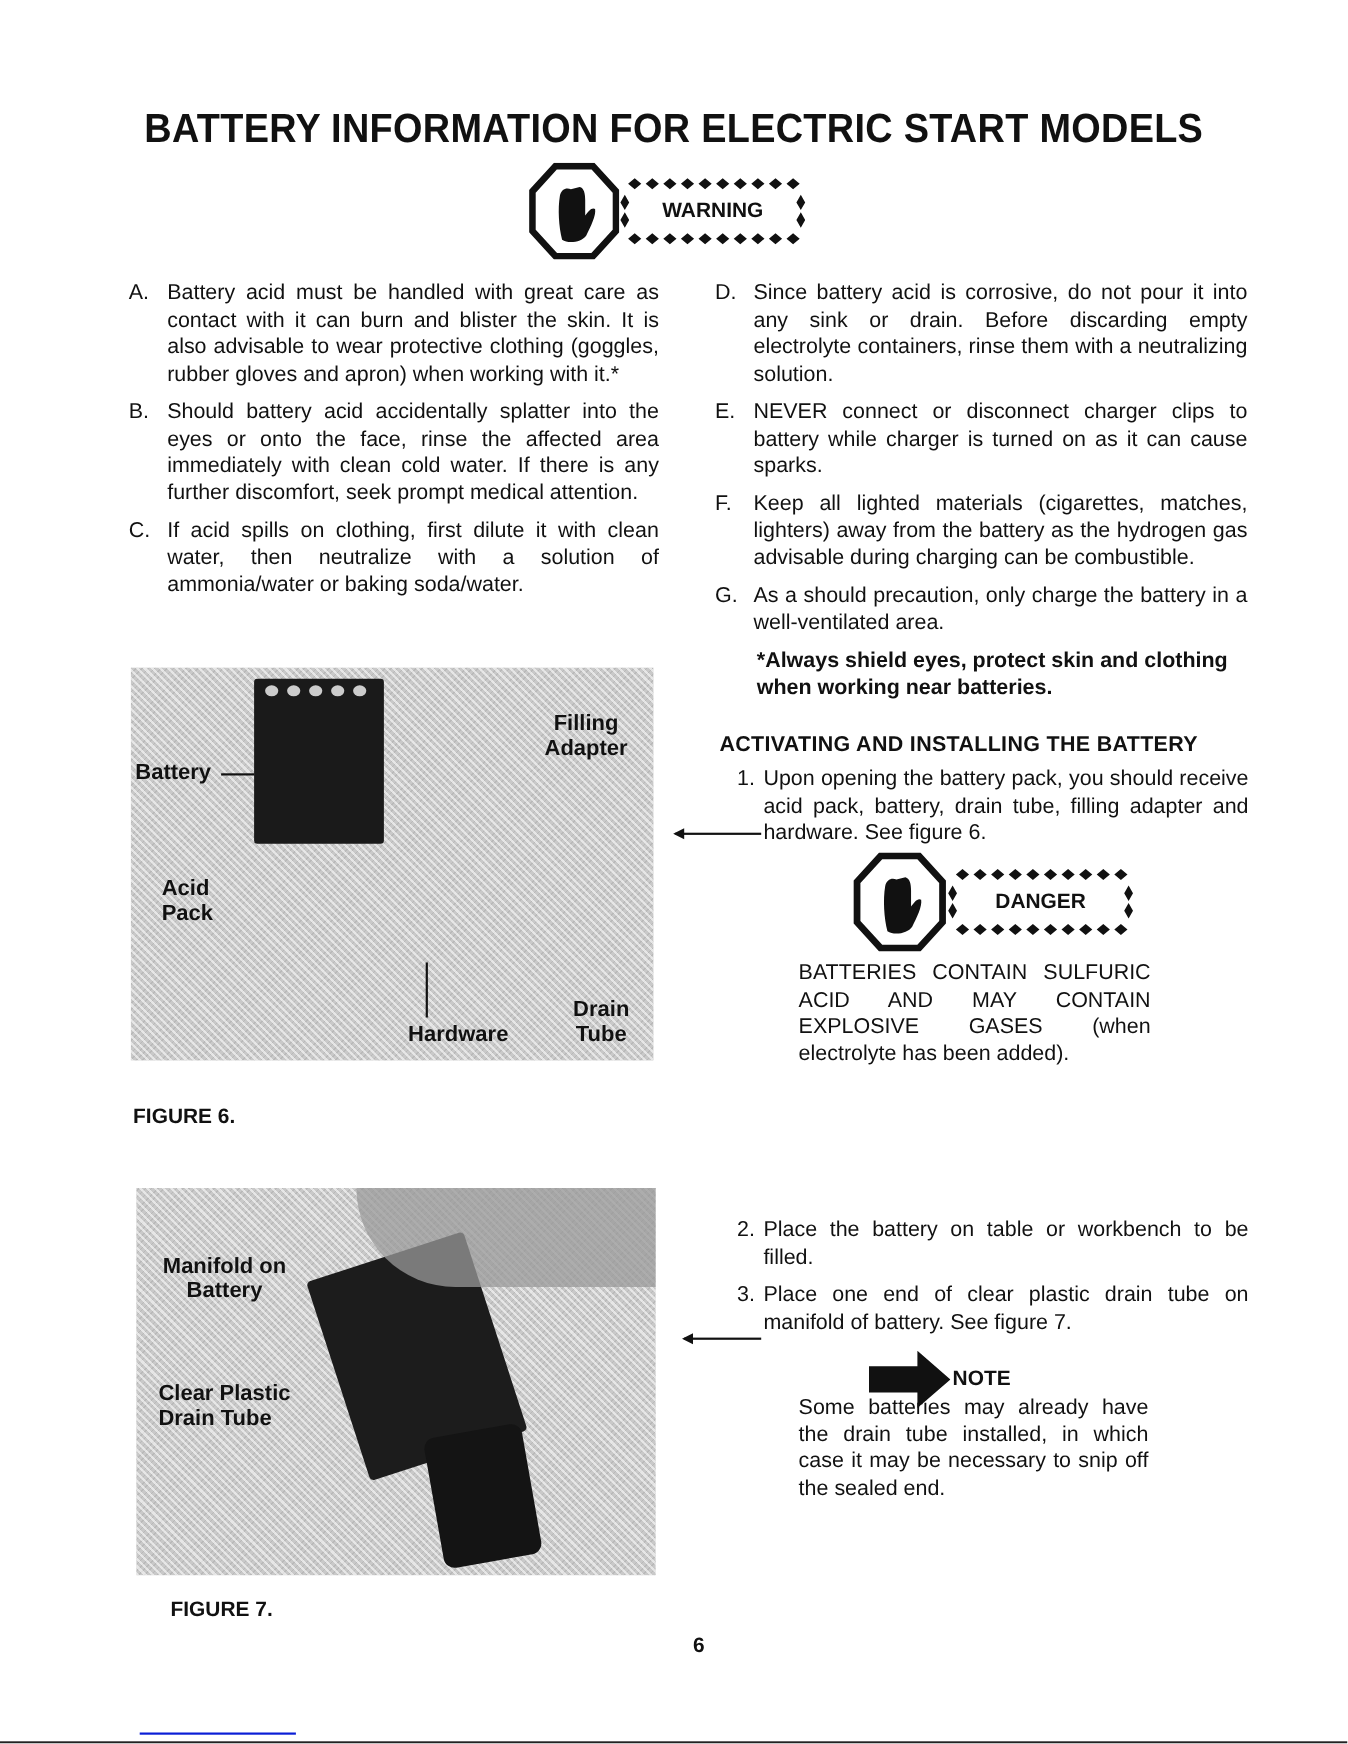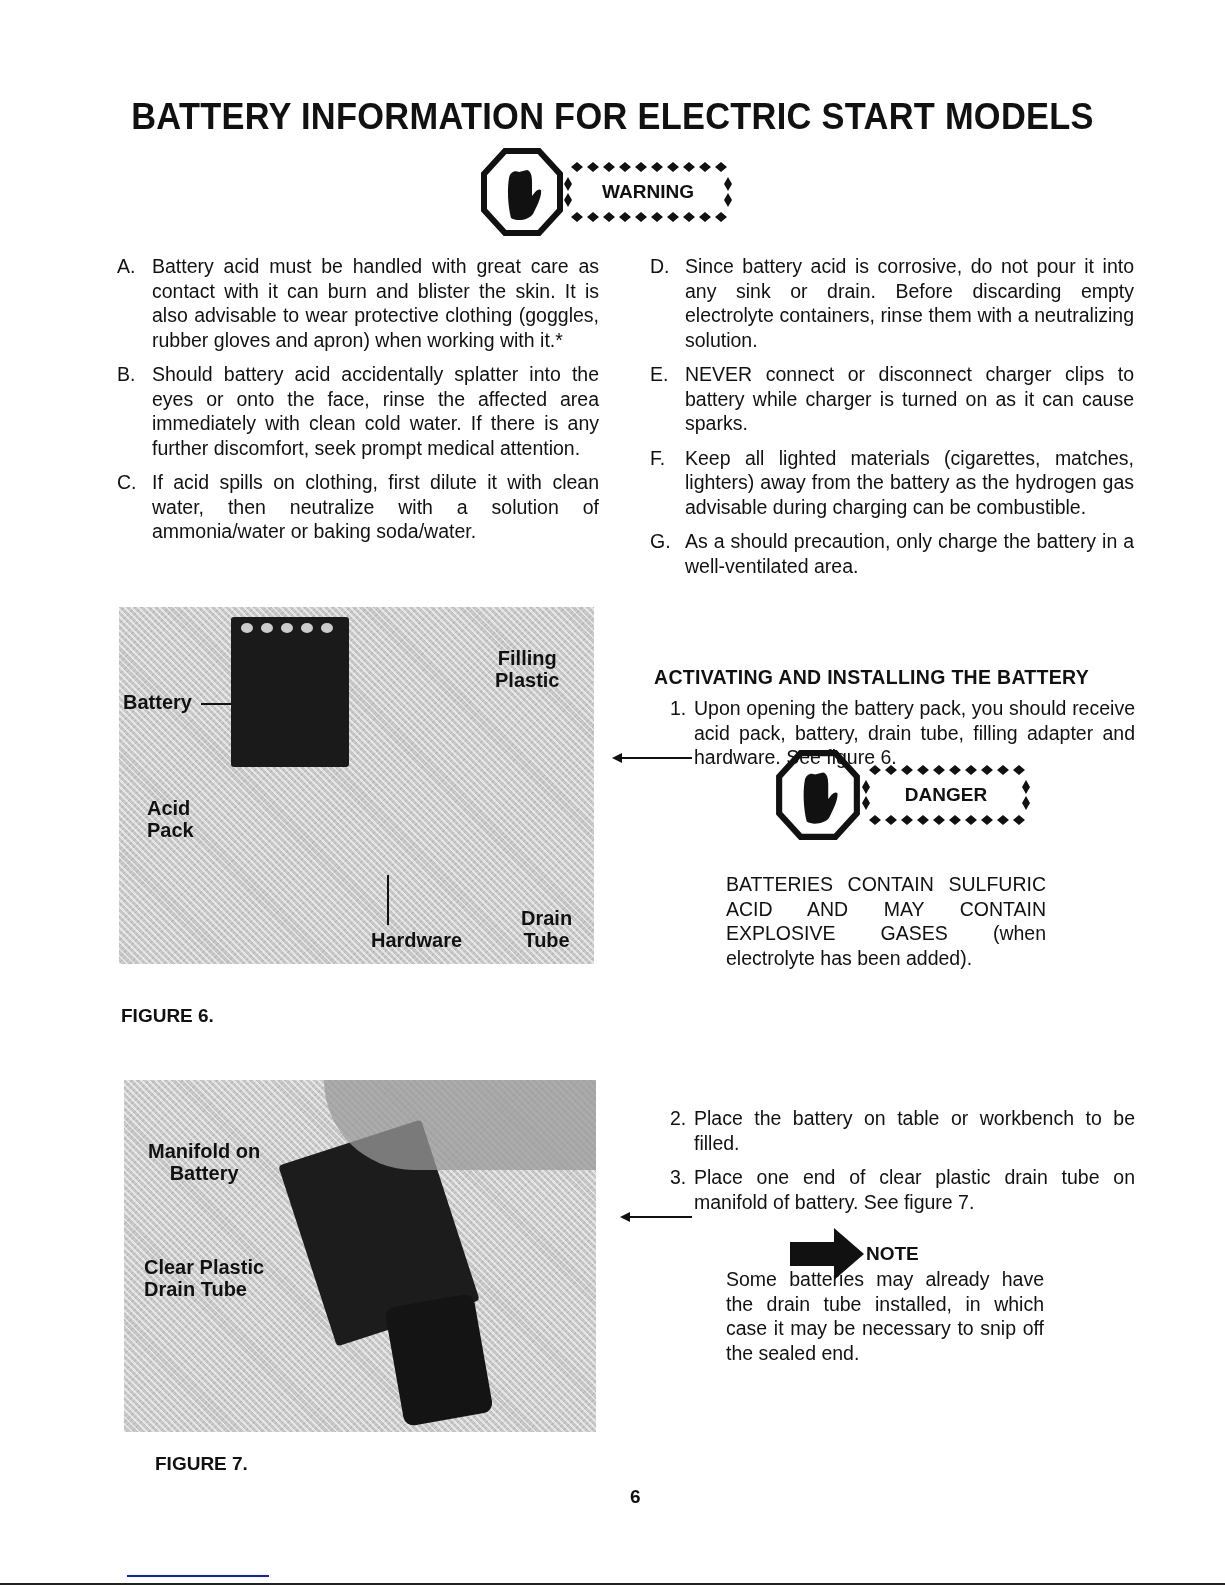--- a/index.html
+++ b/index.html
@@ -94,33 +94,34 @@
     <span>NEVER connect or disconnect charger clips to battery while charger is turned on as it can cause sparks.</span>
   </div>
   <div class="item">
     <span class="marker">F.</span>
     <span>Keep all lighted materials (cigarettes, matches, lighters) away from the battery as the hydrogen gas advisable during charging can be combustible.</span>
   </div>
   <div class="item">
     <span class="marker">G.</span>
     <span>As a should precaution, only charge the battery in a well-ventilated area.</span>
   </div>
+  <div class="bold-note" style="padding-left:38px; margin-top:10px;">*Always shield eyes, protect skin and clothing when working near batteries.</div>
 </div>
 
 <div class="abs heading" style="left:654px; top:666px;text-align:right;">ACTIVATING AND INSTALLING THE BATTERY</div>
 
 <div class="abs body-text" style="left:670px; top:696px; width:465px;">
   <div class="item" style="padding-left:24px;">
     <span class="marker">1.</span>
     <span>Upon opening the battery pack, you should receive acid pack, battery, drain tube, filling adapter and hardware. See figure 6.</span>
   </div>
 </div>
 <div class="abs arrow-left" style="left:614px; top:757px; width:78px;"></div>
 
-<div class="abs sign" style="left:775px; top:750px;text-align:right;">
+<div class="abs sign" style="left:775px; top:775px;text-align:right;">
   <svg width="86" height="90" viewBox="0 0 82 88">
     <polygon points="24,3 58,3 79,26 79,62 58,85 24,85 3,62 3,26" fill="none" stroke="#111" stroke-width="6"></polygon>
     <path d="M30,70 C27,58 26,42 28,30 C29,24 34,22 38,24 L46,22 C50,23 51,28 51,34 L51,48 C54,44 57,40 60,42 C61,48 56,58 52,66 C48,72 36,74 30,70 Z" fill="#111"></path>
   </svg>
   <div class="label-box">
     <svg width="170" height="66" viewBox="0 0 170 66">
       <g fill="#111">
         <path d="M8,8 l6,-5 l6,5 l-6,5z M24,8 l6,-5 l6,5 l-6,5z M40,8 l6,-5 l6,5 l-6,5z M56,8 l6,-5 l6,5 l-6,5z M72,8 l6,-5 l6,5 l-6,5z M88,8 l6,-5 l6,5 l-6,5z M104,8 l6,-5 l6,5 l-6,5z M120,8 l6,-5 l6,5 l-6,5z M136,8 l6,-5 l6,5 l-6,5z M152,8 l6,-5 l6,5 l-6,5z"></path>
         <path d="M8,58 l6,-5 l6,5 l-6,5z M24,58 l6,-5 l6,5 l-6,5z M40,58 l6,-5 l6,5 l-6,5z M56,58 l6,-5 l6,5 l-6,5z M72,58 l6,-5 l6,5 l-6,5z M88,58 l6,-5 l6,5 l-6,5z M104,58 l6,-5 l6,5 l-6,5z M120,58 l6,-5 l6,5 l-6,5z M136,58 l6,-5 l6,5 l-6,5z M152,58 l6,-5 l6,5 l-6,5z"></path>
         <path d="M5,18 l4,7 l-4,7 l-4,-7z M5,34 l4,7 l-4,7 l-4,-7z M165,18 l4,7 l-4,7 l-4,-7z M165,34 l4,7 l-4,7 l-4,-7z"></path>
@@ -138,21 +139,21 @@
       <span style="width:12px;height:10px;background:#ccc;border-radius:50%;display:inline-block;"></span>
       <span style="width:12px;height:10px;background:#ccc;border-radius:50%;display:inline-block;"></span>
       <span style="width:12px;height:10px;background:#ccc;border-radius:50%;display:inline-block;"></span>
       <span style="width:12px;height:10px;background:#ccc;border-radius:50%;display:inline-block;"></span>
     </div>
   </div>
   <div class="photo-label" style="left:4px; top:84px;">Battery</div>
   <div class="abs" style="left:82px; top:96px; width:30px; height:2px; background:#111;"></div>
   <div class="photo-label" style="left:376px; top:40px; text-align:center;">
     <div>Filling</div>
-    <div>Plastic</div>
+    <div>Adapter</div>
   </div>
   <div class="photo-label" style="left:28px; top:190px;">
     <div>Acid</div>
     <div>Pack</div>
   </div>
   <div class="photo-label" style="left:252px; top:322px;">Hardware</div>
   <div class="abs" style="left:268px; top:268px; width:2px; height:50px; background:#111;"></div>
   <div class="photo-label" style="left:402px; top:300px; text-align:center;">
     <div>Drain</div>
     <div>Tube</div>

